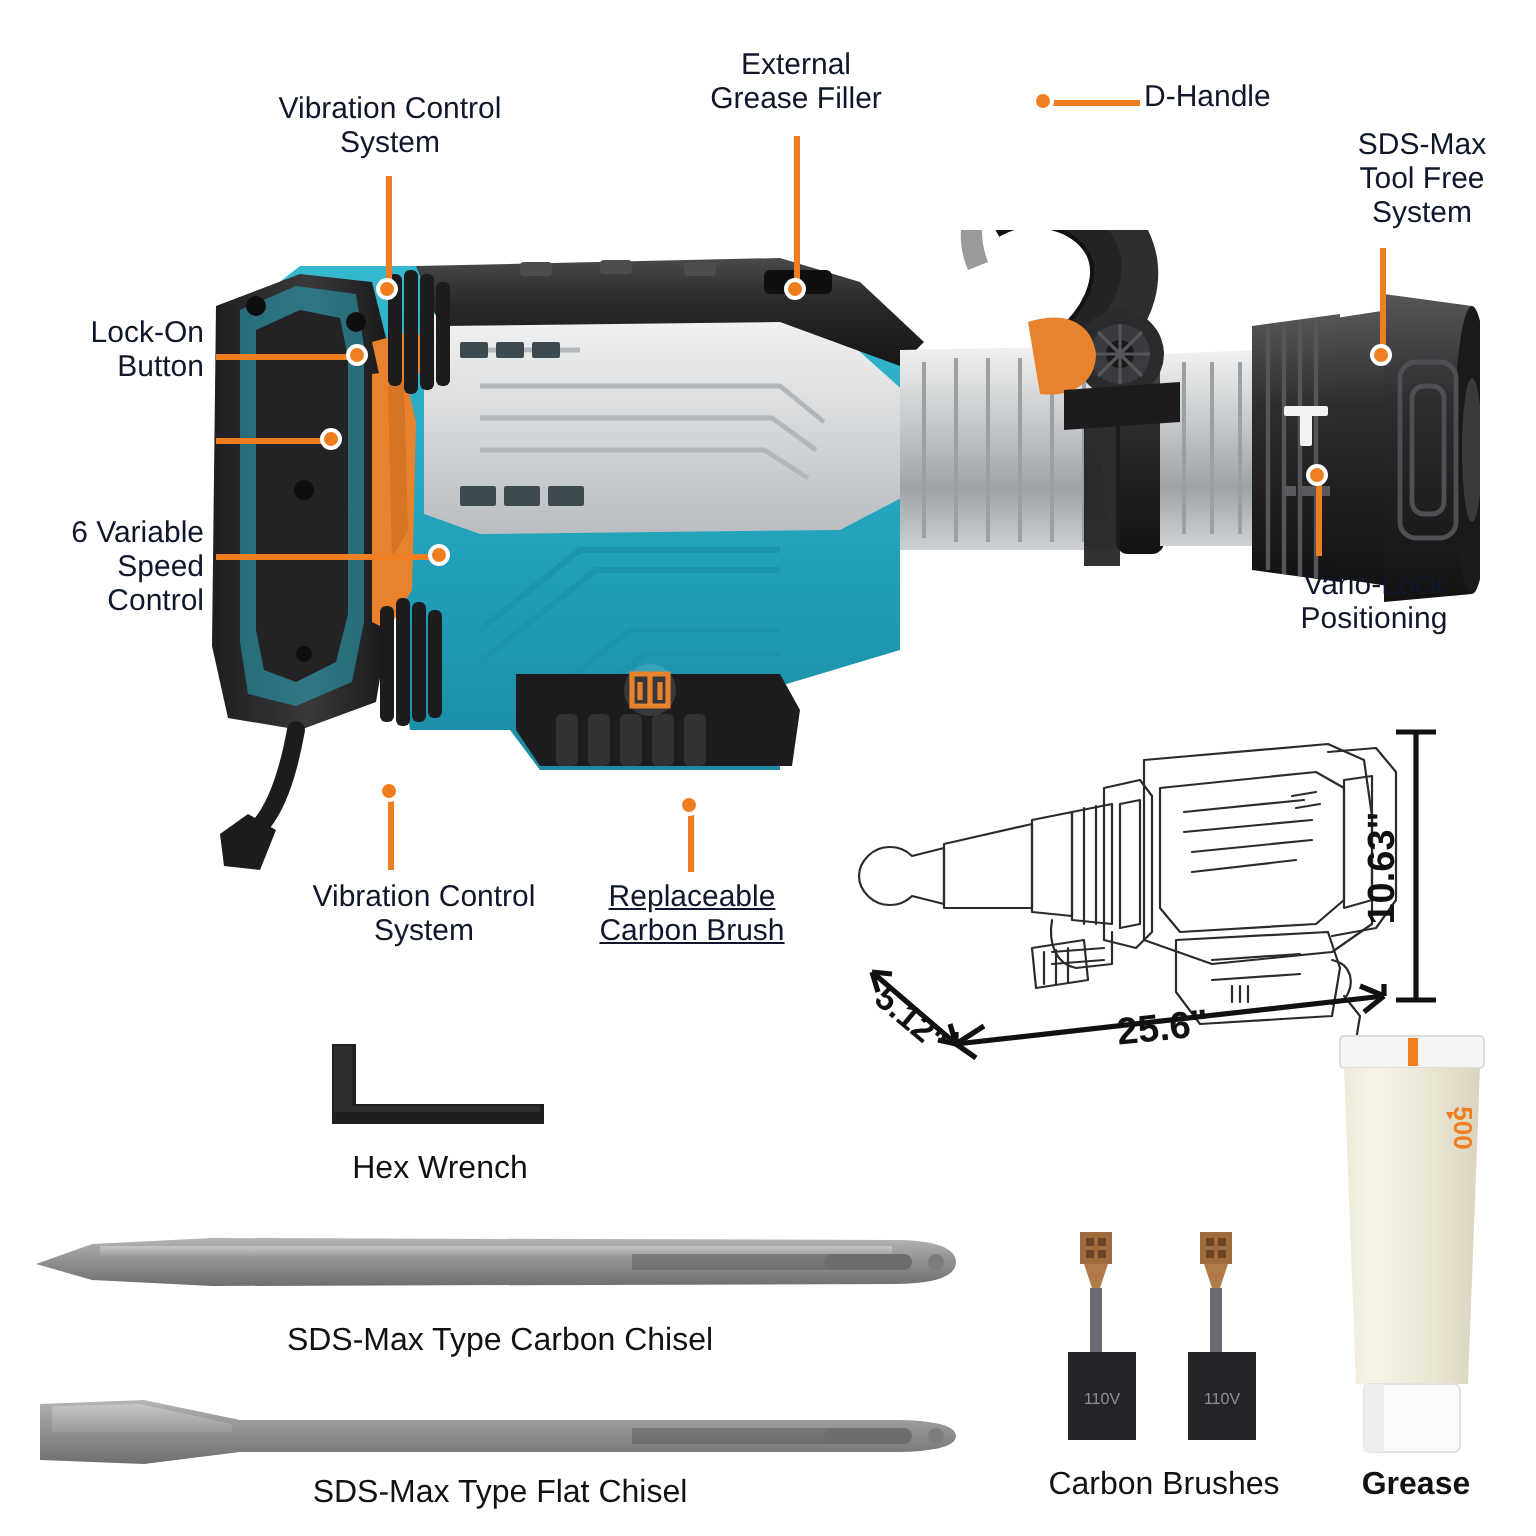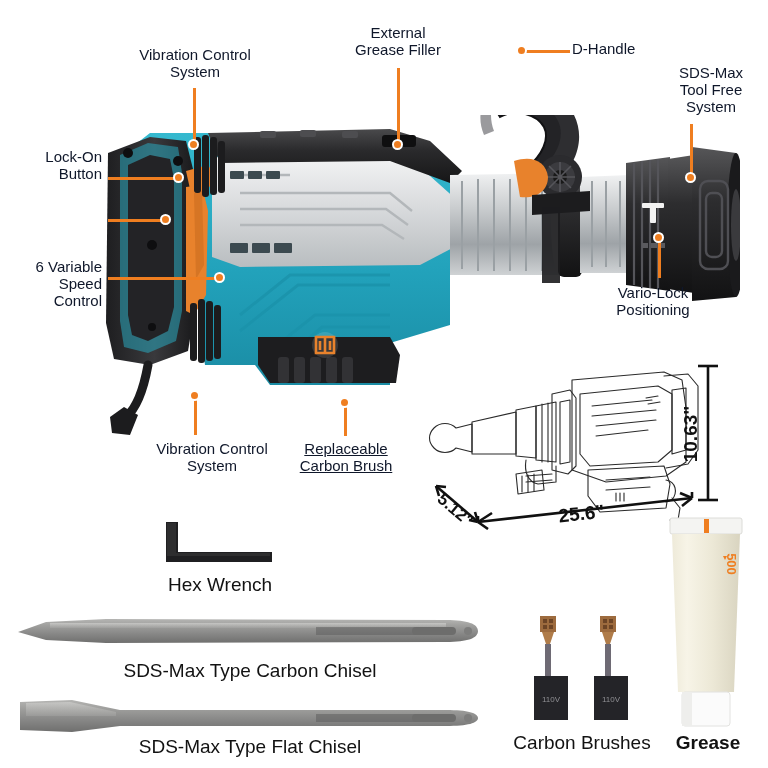--- a/index.html
+++ b/index.html
@@ -5,21 +5,21 @@
   html,body{margin:0;padding:0;background:#fff;}
   body{width:768px;height:768px;overflow:hidden;
        font-family:"Liberation Sans","DejaVu Sans",sans-serif;color:#1a1a1a;}
   #stage{position:relative;width:768px;height:768px;background:#ffffff;}
 
   .lbl{position:absolute;font-size:15px;line-height:17px;color:#0f172a;white-space:pre-line;}
   .lbl.c{text-align:center;}
   .lbl.r{text-align:right;}
   .lbl.l{text-align:left;}
 
-  .acc-lbl{position:absolute;font-size:19px;line-height:18px;text-align:center;color:#121212;}
+  .acc-lbl{position:absolute;font-size:16px;line-height:18px;text-align:center;color:#121212;}
   .acc-lbl.bold{font-weight:bold;}
 
   
   .lead-v{position:absolute;width:3px;background:#ef7e20;}
   .lead-h{position:absolute;height:3px;background:#ef7e20;}
   .dot{position:absolute;width:11px;height:11px;border-radius:50%;
        background:#ef7e20;border:2px solid #ffffff;box-sizing:border-box;}
 
   svg{display:block;}
   .nofill{fill:none;}
@@ -221,21 +221,21 @@
   <div class="lbl l" style="left:572px;top:40px;width:140px;">D-Handle</div>
   <div class="lead-h" style="left:524px;top:50px;width:46px;"></div>
   <div class="dot" style="left:516px;top:45px;"></div>
 
   <div class="lbl c" style="left:658px;top:64px;width:106px;">SDS-Max
 Tool Free
 System</div>
   <div class="lead-v" style="left:690px;top:124px;height:52px;"></div>
   <div class="dot" style="left:685px;top:172px;"></div>
 
-  <div class="lbl r" style="left:8px;top:148px;width:94px;">Lock-On
+  <div class="lbl r" style="left:8px;top:158px;width:94px;">Lock-On
 Button</div>
   <div class="lead-h" style="left:108px;top:177px;width:70px;"></div>
   <div class="dot" style="left:173px;top:172px;"></div>
 
   <div class="lead-h" style="left:108px;top:219px;width:57px;"></div>
   <div class="dot" style="left:160px;top:214px;"></div>
 
   <div class="lbl r" style="left:4px;top:258px;width:98px;">6 Variable
 Speed
 Control</div>
@@ -245,21 +245,21 @@
   <div class="lbl c" style="left:132px;top:440px;width:160px;">Vibration Control
 System</div>
   <div class="lead-v" style="left:194px;top:397px;height:38px;"></div>
   <div class="dot" style="left:189px;top:390px;"></div>
 
   <div class="lbl c" style="left:276px;top:440px;width:140px;text-decoration:underline;">Replaceable
 Carbon Brush</div>
   <div class="lead-v" style="left:344px;top:404px;height:32px;"></div>
   <div class="dot" style="left:339px;top:397px;"></div>
 
-  <div class="lbl c" style="left:578px;top:284px;width:150px;">Vario-Lock
+  <div class="lbl c" style="left:612px;top:284px;width:150px;">Vario-Lock
 Positioning</div>
   <div class="lead-v" style="left:658px;top:240px;height:38px;"></div>
   <div class="dot" style="left:653px;top:232px;"></div>
 
   <svg style="position:absolute;left:420px;top:350px;" width="300" height="180" viewBox="0 0 300 180">
     <g class="nofill" stroke="#2b2b2b" stroke-width="1.1" stroke-linejoin="round" stroke-linecap="round">
 
       <path d="M14,98 C8,92 8,84 14,78 C20,72 30,72 36,78 L52,74 L52,102 L36,98 C30,104 20,104 14,98 Z"></path>
       <path d="M52,72 L96,62 L96,104 L52,104 Z"></path>
       <path d="M96,60 L116,56 L116,108 L96,106 Z"></path>

